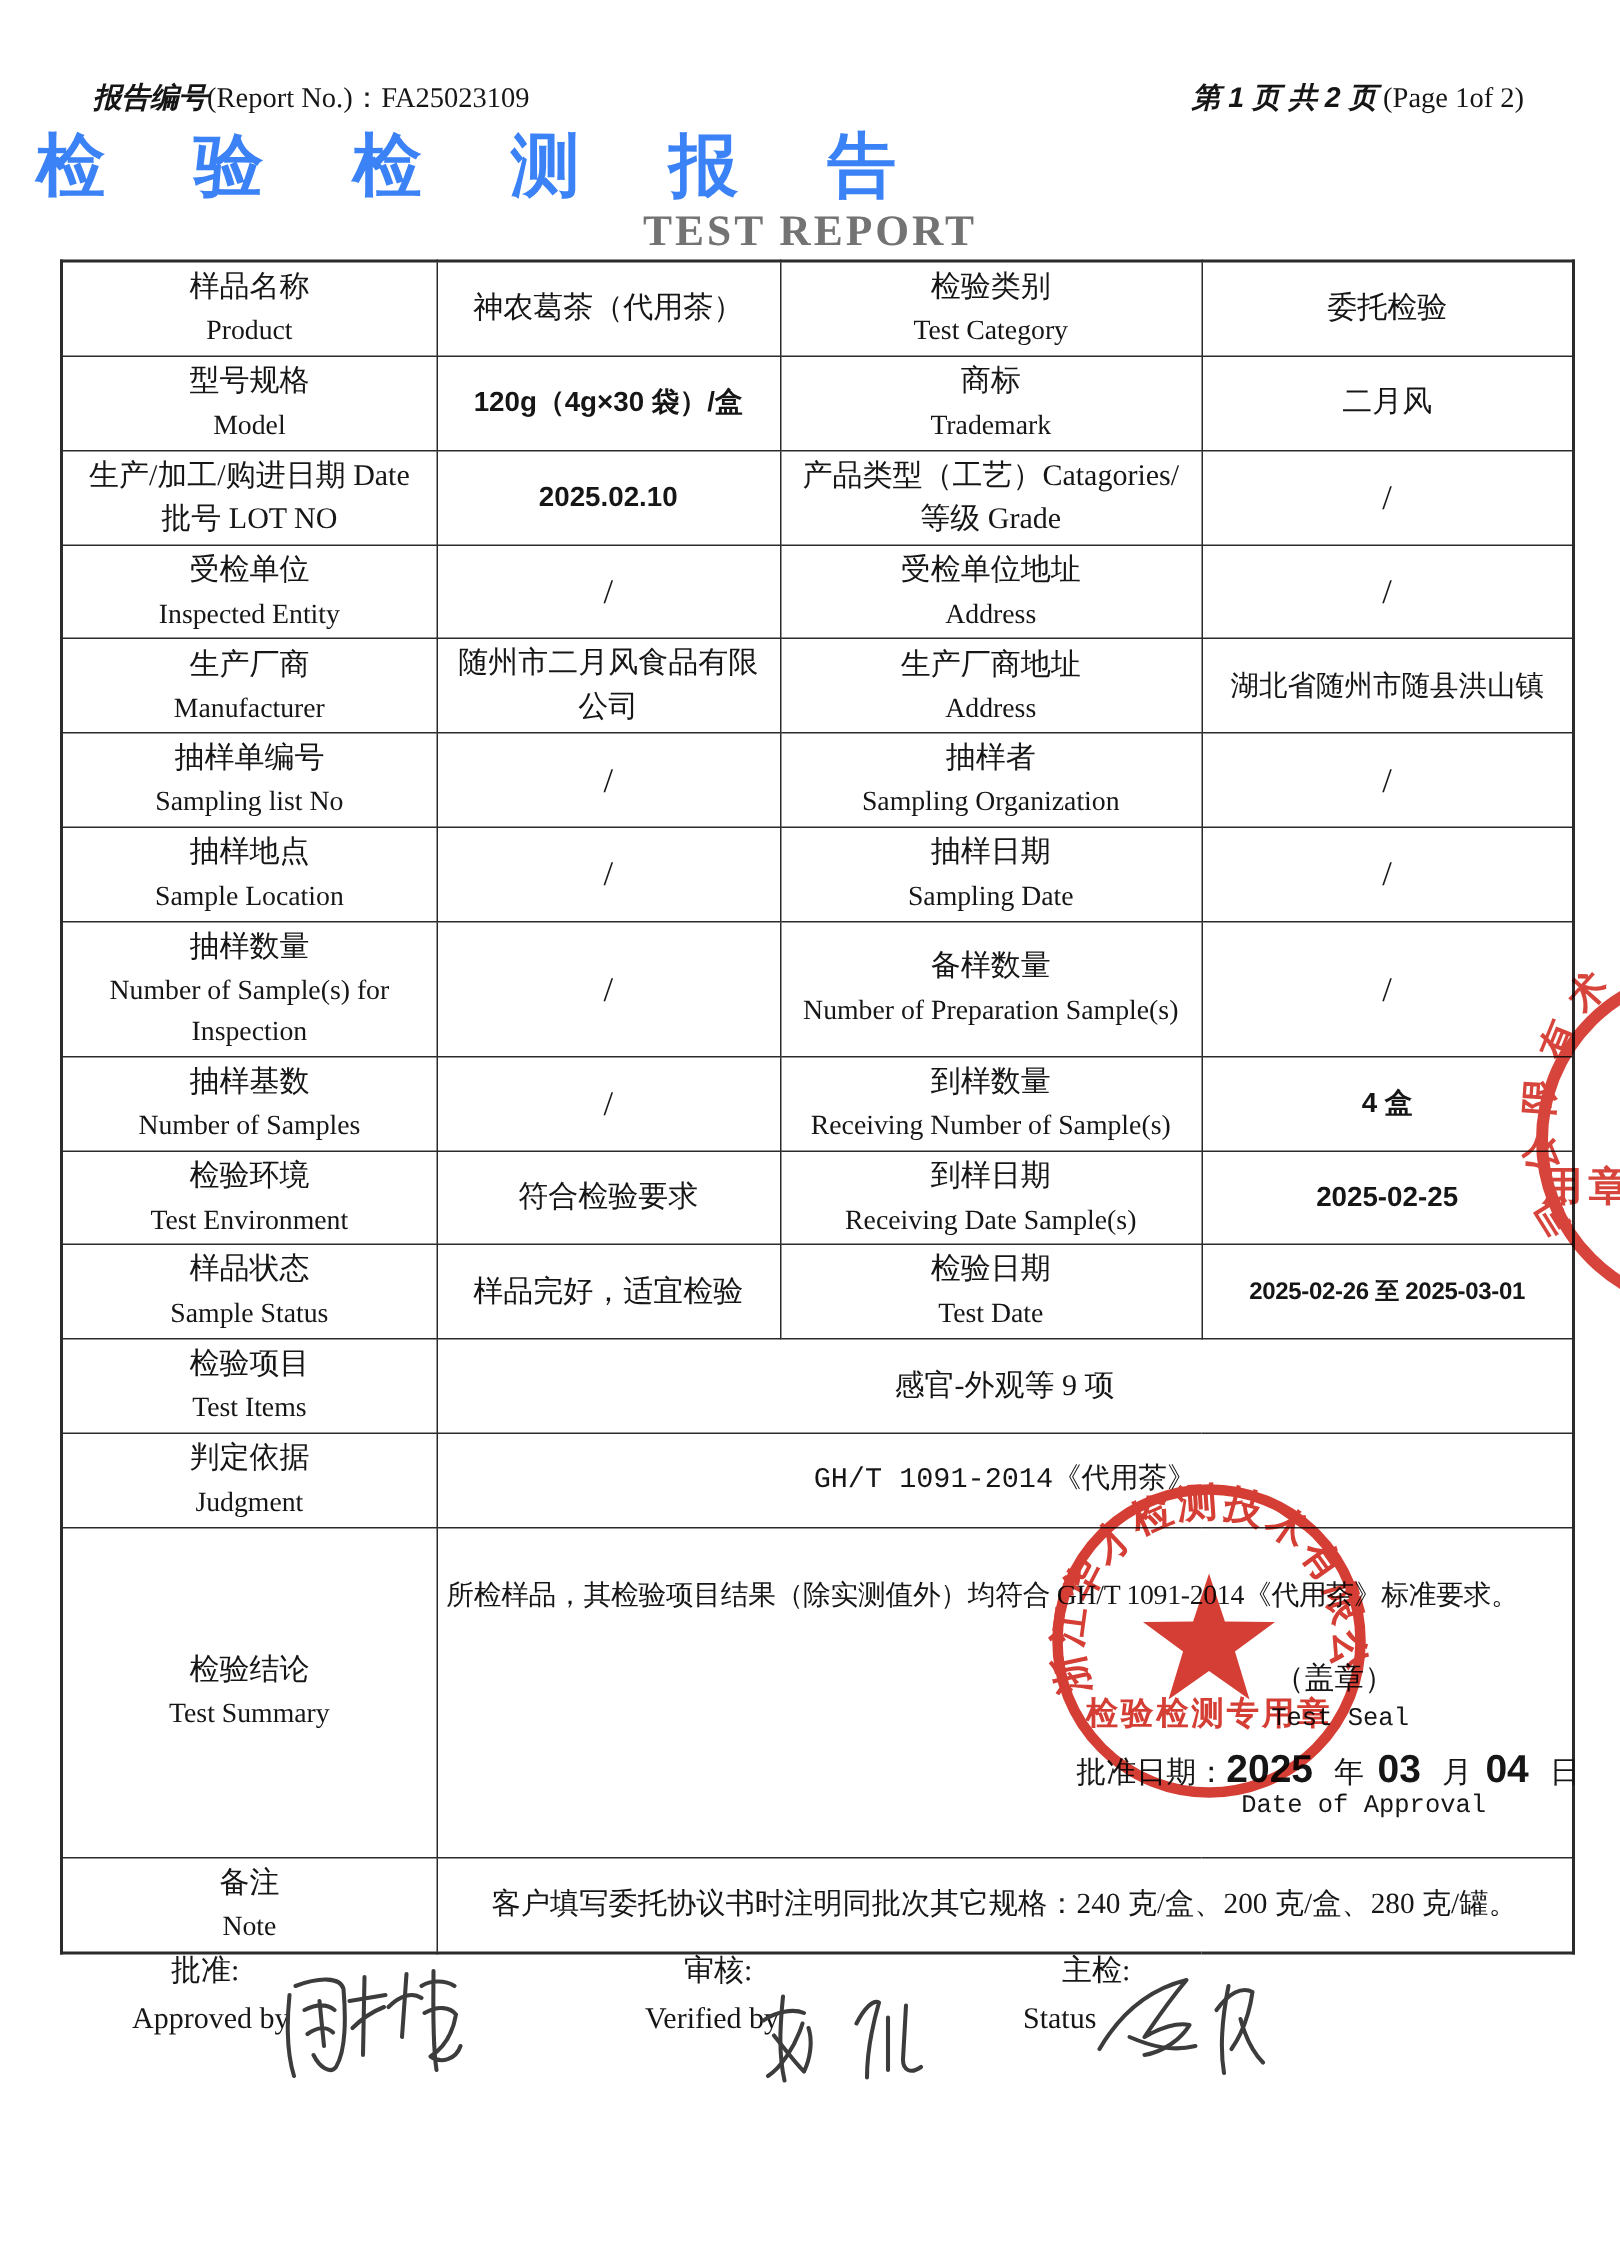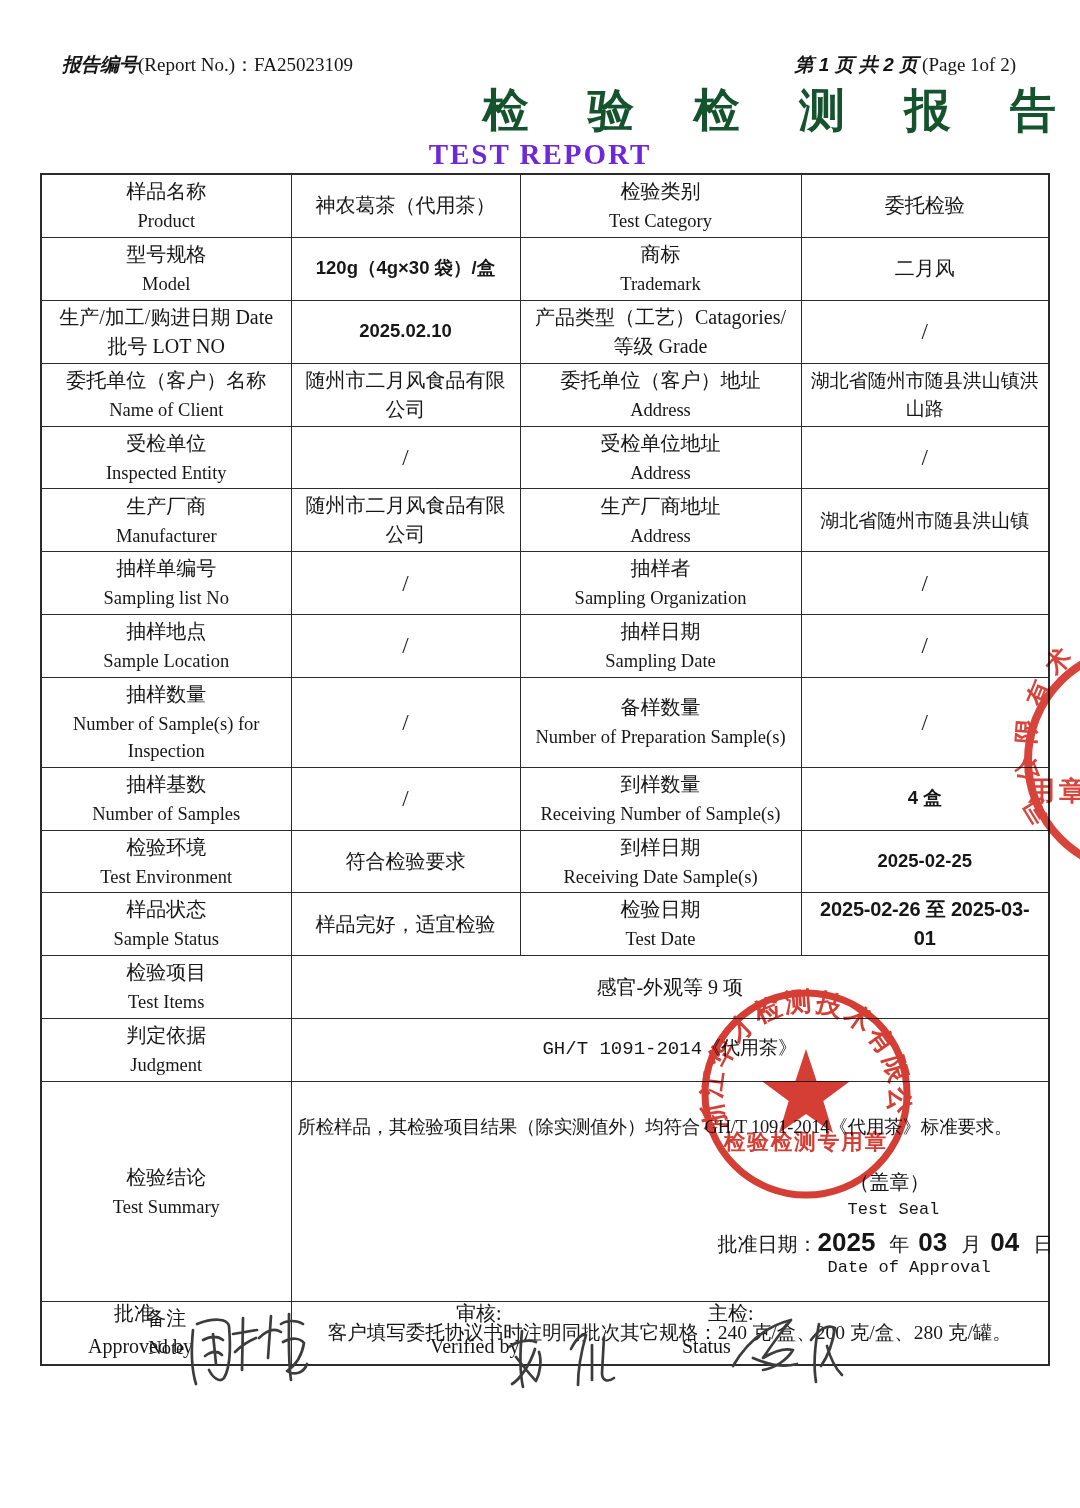--- a/index.html
+++ b/index.html
@@ -5,35 +5,35 @@
   html,body{margin:0;padding:0;background:#e8e8e8;}
   .page{
     position:relative;width:1080px;height:1508px;margin:0 auto;background:#ffffff;
     overflow:hidden;
     font-family:"Liberation Serif","DejaVu Serif",serif;color:#161616;
   }
   
   .hdr{position:absolute;top:52px;left:62px;right:64px;display:flex;justify-content:space-between;align-items:baseline;}
   .hdr .zh-b{font-family:"Liberation Sans","DejaVu Sans",sans-serif;font-weight:700;font-size:19px;font-style:italic;}
   .hdr .srf{font-size:19px;}
-  .title-zh{position:absolute;top:80px;left:0;width:100%;text-align:right;
-    font-size:46px;font-weight:700;letter-spacing:24px;text-indent:24px;color:#14532d;}
+  .title-zh{position:absolute;top:80px;left:0;width:100%;text-align:left;
+    font-size:46px;font-weight:700;letter-spacing:24px;text-indent:24px;color:#3b82f6;}
   .title-en{position:absolute;top:138px;left:0;width:100%;text-align:center;
-    font-size:29px;font-weight:700;letter-spacing:2px;color:#6d28d9;}
+    font-size:29px;font-weight:700;letter-spacing:2px;color:#737373;}
   
   table.rep{position:absolute;left:40px;top:173px;width:1008px;border-collapse:collapse;table-layout:fixed;
     border:2.4px solid #2b2b2b;padding-left:45px;}
   table.rep td{border:1.6px solid #2b2b2b;text-align:center;vertical-align:middle;padding:2px 8px;line-height:1.45;}
   .c1{width:250px;} .c2{width:229px;} .c3{width:281px;} .c4{width:248px;}
   td.lab .zh{font-size:20px;}
   td.lab .en{font-size:18.5px;margin-top:2px;}
   td.lab .en:empty{display:none;}
   .vtext{font-size:20px;margin-left:35px;}
   .num{font-family:"Liberation Sans","DejaVu Sans",sans-serif;font-weight:700;font-size:18.5px;}
-  .tight{font-size:20px;letter-spacing:-0.2px;}
+  .tight{font-size:16px;letter-spacing:-0.2px;}
   .slash{font-size:23px;}
   td.left{text-align:left;padding-left:14px;}
   .mono{font-family:"Liberation Mono","DejaVu Sans Mono",monospace;font-size:19px;margin-top:48px;}
   td.sumcell{position:relative;padding:0;}
   .sum-text{position:absolute;top:32px;left:6px;white-space:nowrap;font-size:18.5px;letter-spacing:-0.2px;}
   .seal-hint-zh{position:absolute;left:558px;top:86px;font-size:20px;}
   .seal-hint-en{position:absolute;left:556px;top:116px;font-family:"Liberation Mono","DejaVu Sans Mono",monospace;font-size:17px;}
   .appr-line{position:absolute;left:426px;top:142px;white-space:nowrap;}
   .appr-line .lbl{font-size:20px;}
   .appr-line .big{font-family:"Liberation Sans","DejaVu Sans",sans-serif;font-size:26px;font-weight:600;}
@@ -108,32 +108,20 @@
       <td class="lab">
             <div class="zh">生产/加工/购进日期  Date 批号 LOT NO</div>
           </td>
       <td class="num">2025.02.10</td>
       <td class="lab">
             <div class="zh">产品类型（工艺）Catagories/ 等级 Grade</div>
           </td>
       <td class="slash">/</td>
     </tr>
 
-    <tr style="height:59px">
-      <td class="lab">
-            <div class="zh">委托单位（客户）名称</div>
-            <div class="en">Name of Client</div>
-          </td>
-      <td class="vtext">随州市二月风食品有限公司</td>
-      <td class="lab">
-            <div class="zh">委托单位（客户）地址</div>
-            <div class="en">Address</div>
-          </td>
-      <td class="vtext" style="font-size:19px">湖北省随州市随县洪山镇洪山路</td>
-    </tr>
 
     <tr style="height:56px">
       <td class="lab">
             <div class="zh">受检单位</div>
             <div class="en">Inspected Entity</div>
           </td>
       <td class="slash">/</td>
       <td class="lab">
             <div class="zh">受检单位地址</div>
             <div class="en">Address</div>

